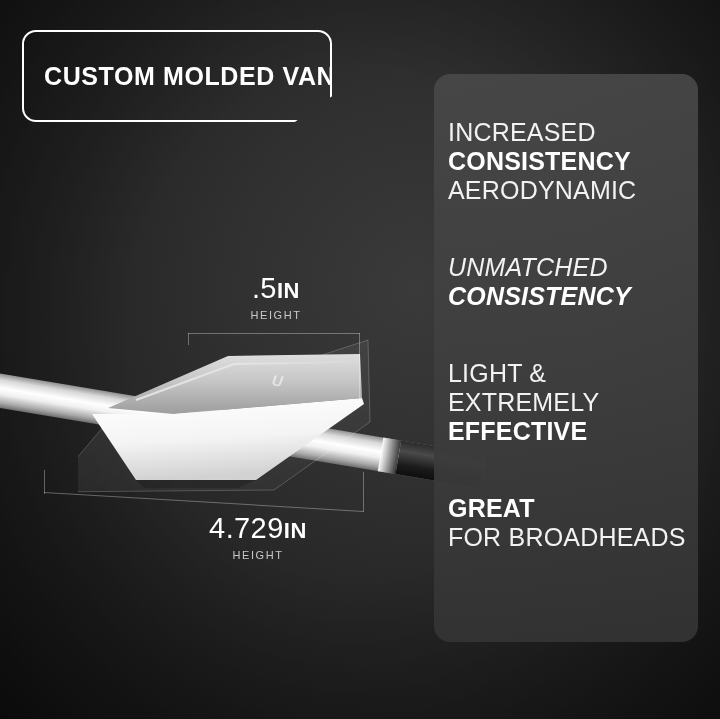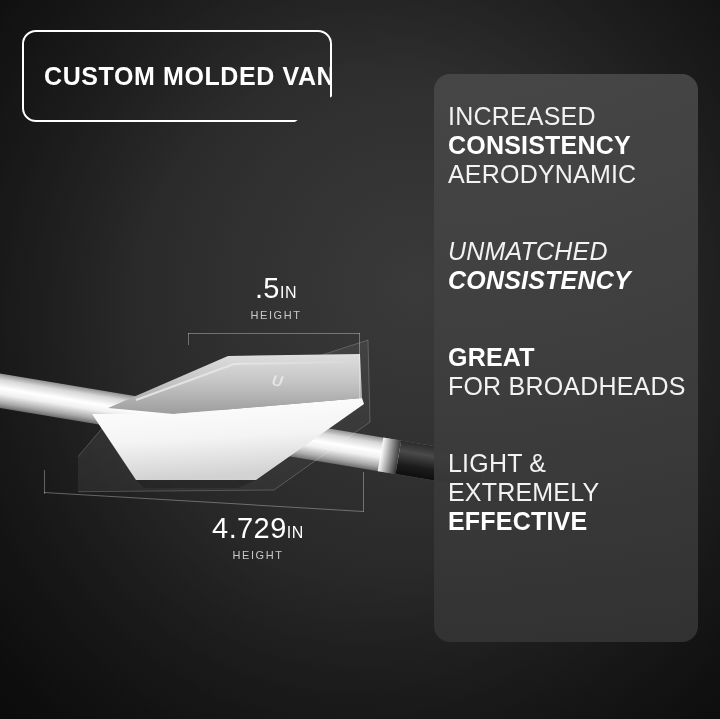--- a/index.html
+++ b/index.html
@@ -76,21 +76,21 @@
     display: block;
     color: #f2f2f2;
     font-size: 25px;
     letter-spacing: 0.2px;
     white-space: nowrap;
   }
   .feature .ln.bold {
     font-weight: bold;
     color: #ffffff;
   }
-  .f1 { margin-top: 2px; }
+  .f1 { margin-top: 18px; }
   .f2 { margin-top: 48px; font-style: italic; }
   .f3 { margin-top: 48px; }
   .f4 { margin-top: 48px; }
 
   
   .shaft {
     position: absolute;
     left: -10px;
     top: 372px;
     width: 500px;
@@ -166,22 +166,23 @@
     text-align: center;
     color: #ffffff;
     z-index: 6;
   }
   .dim .val {
     font-size: 29px;
     letter-spacing: 0.4px;
     white-space: nowrap;
   }
   .dim .val .unit {
-    font-size: 16px;
+    font-size: 22px;
     letter-spacing: 0.6px;
+    font-weight: bold;
   }
   .dim .cap {
     font-size: 11px;
     letter-spacing: 1.6px;
     color: #c9c9c9;
     margin-top: 4px;
   }
   .dim-height { left: 206px; top: 272px; width: 140px; }
   .dim-length { left: 158px; top: 512px; width: 200px; }
 
@@ -272,24 +273,24 @@
   <div class="feature-panel">
     <div class="feature f1">
       <span class="ln">INCREASED</span>
       <span class="ln bold">CONSISTENCY</span>
       <span class="ln">AERODYNAMIC</span>
     </div>
     <div class="feature f2">
       <span class="ln">UNMATCHED</span>
       <span class="ln bold">CONSISTENCY</span>
     </div>
-    <div class="feature f4">
-      <span class="ln bold">GREAT</span>
-      <span class="ln">FOR BROADHEADS</span>
-    </div>
     <div class="feature f3">
       <span class="ln">LIGHT &amp;</span>
       <span class="ln">EXTREMELY</span>
       <span class="ln bold">EFFECTIVE</span>
     </div>
+    <div class="feature f4">
+      <span class="ln bold">GREAT</span>
+      <span class="ln">FOR BROADHEADS</span>
+    </div>
   </div>
 
 </div>
 
 </body></html>

